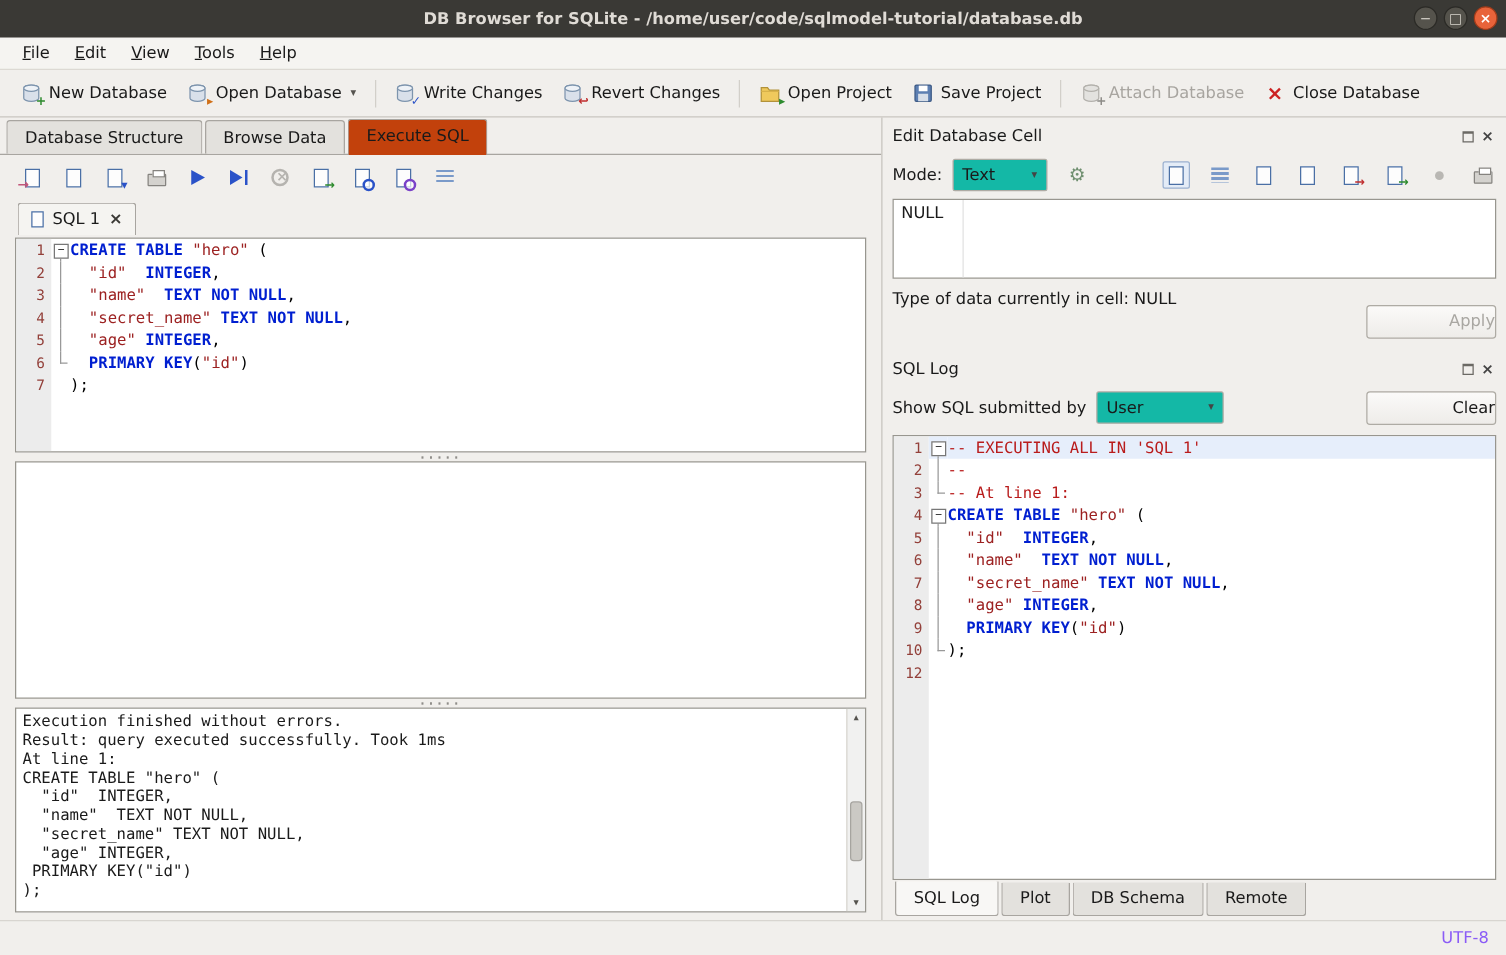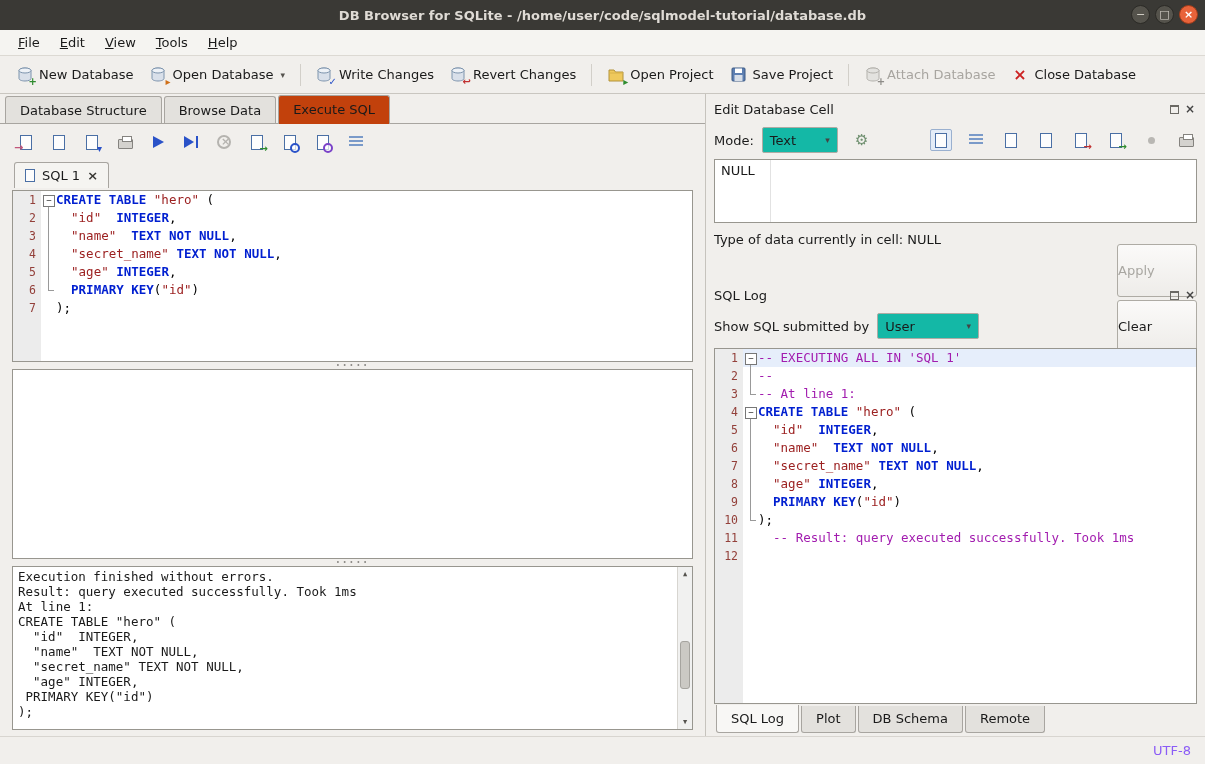--- a/index.html
+++ b/index.html
@@ -81,21 +81,21 @@
   .fold { width:15px; flex:0 0 15px; position:relative; }
   .fold.start::before { content:"−"; position:absolute; left:2px; top:4px; width:10px; height:10px; border:1px solid #777;
                         background:#fff; font-size:9px; line-height:9px; text-align:center; color:#333; z-index:1; }
   .fold.start::after { content:""; position:absolute; left:7px; top:14px; bottom:0; border-left:1px solid #999; }
   .fold.mid::before { content:""; position:absolute; left:7px; top:0; bottom:0; border-left:1px solid #999; }
   .fold.end::before { content:""; position:absolute; left:7px; top:0; height:9px; width:5px; border-left:1px solid #999; border-bottom:1px solid #999; }
   .code-text { flex:1; white-space:pre; }
   .kw { color:#001fd0; font-weight:bold; }
   .id { color:#9c2121; }
   .pl { color:#000; }
-  .cm { color:#a21caf; }
+  .cm { color:#b91c1c; }
   .code-line.hl .code-text, .code-line.hl .fold { background:#e6eefb; }
 
   .editor-box { height:172px; }
   .splitter { height:7px; display:flex; align-items:center; justify-content:center; }
   .splitter::before { content:"·····"; letter-spacing:2px; color:#8f8d89; font-size:15px; line-height:4px; }
   .grid-box { height:190px; }
   .output-box { flex:1; margin-bottom:6px; position:relative; font-family:"DejaVu Sans Mono", monospace; font-size:12.5px;
                 line-height:15px; padding:2px 18px 12px 5px; overflow:hidden; }
   .output-box div { white-space:pre; }
 
@@ -120,21 +120,21 @@
   .combo.user { width:102px; }
   .gear { font-size:15px; color:#6f8f6f; }
   .flex1 { flex:1; }
   .mini-icon { width:22px; height:22px; display:flex; align-items:center; justify-content:center; margin-left:5px; }
 
   .cell-editor { border:1px solid #98968f; background:#fff; height:64px; position:relative; padding:3px 6px; }
   .cell-editor::after { content:""; position:absolute; left:55px; top:0; bottom:0; border-left:1px solid #e2e2e2; }
 
   .cell-info { position:relative; margin-top:9px; min-height:48px; }
   .info-line { margin-bottom:8px; }
-  .btn { border:1px solid #aeaba4; background:linear-gradient(#fbfaf9,#eeece9); padding:18px 0; width:80px; text-align:left; border-radius:3px; }
+  .btn { border:1px solid #aeaba4; background:linear-gradient(#fbfaf9,#eeece9); padding:5px 0; width:104px; text-align:right; border-radius:3px; }
   .btn.disabled { color:#a9a7a2; }
   .apply-btn { position:absolute; right:0; top:12px; }
 
   .show-row { height:38px; display:flex; align-items:center; gap:8px; }
   .log-box { border:1px solid #98968f; background:#fff; flex:1; overflow:hidden; margin-top:3px; }
 
   .dock-tabs { height:30px; display:flex; align-items:flex-start; padding-left:2px; margin-top:2px; }
   .dock-tab { padding:5px 14px 6px; border:1px solid #a8a5a0; border-top:none; background:#e3e1dd; margin-right:2px;
               border-radius:0 0 3px 3px; }
   .dock-tab.active { background:#f8f7f5; margin-top:-1px; padding-top:6px; }
@@ -481,25 +481,20 @@
             <span class="ln">9</span>
             <span class="fold mid"></span>
             <span class="code-text"><span class="pl">  </span><span class="kw">PRIMARY KEY</span><span class="pl">(</span><span class="id">"id"</span><span class="pl">)</span></span>
           </div>
           <div class="code-line">
             <span class="ln">10</span>
             <span class="fold end"></span>
             <span class="code-text"><span class="pl">);</span></span>
           </div>
           <div class="code-line">
-            <span class="ln">11</span>
-            <span class="fold"></span>
-            <span class="code-text"><span class="pl">  </span><span class="cm">-- Result: query executed successfully. Took 1ms</span></span>
-          </div>
-          <div class="code-line">
             <span class="ln">12</span>
             <span class="fold"></span>
             <span class="code-text"></span>
           </div>
         </div>
     </div>
 
     <div class="dock-tabs">
       <span class="dock-tab active">SQL Log</span>
       <span class="dock-tab">Plot</span>

